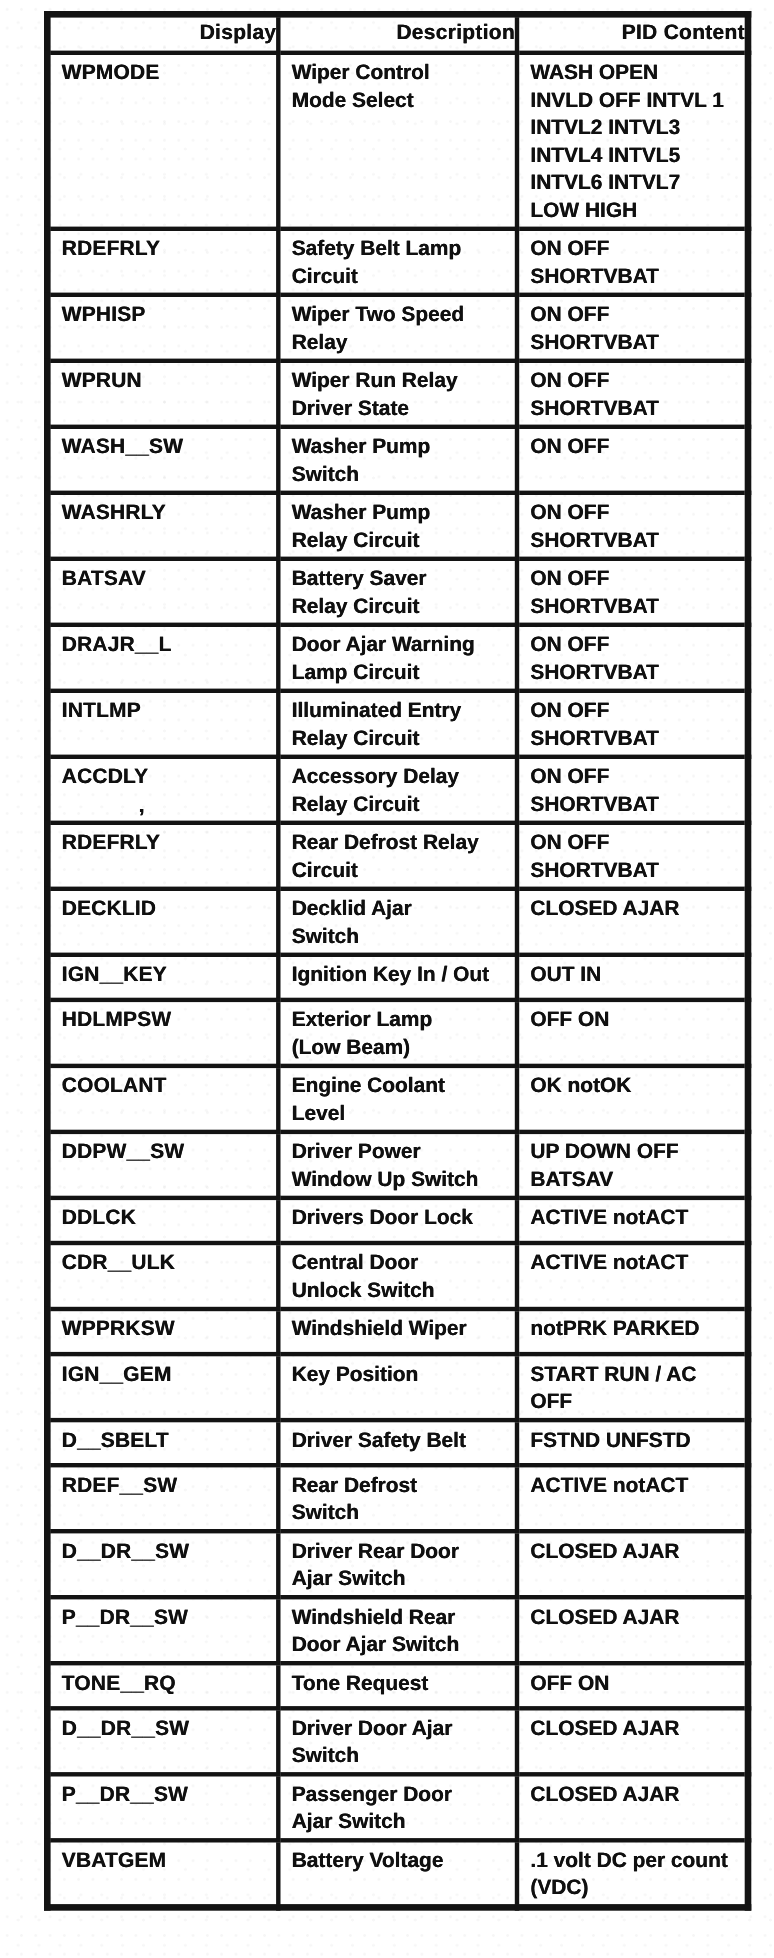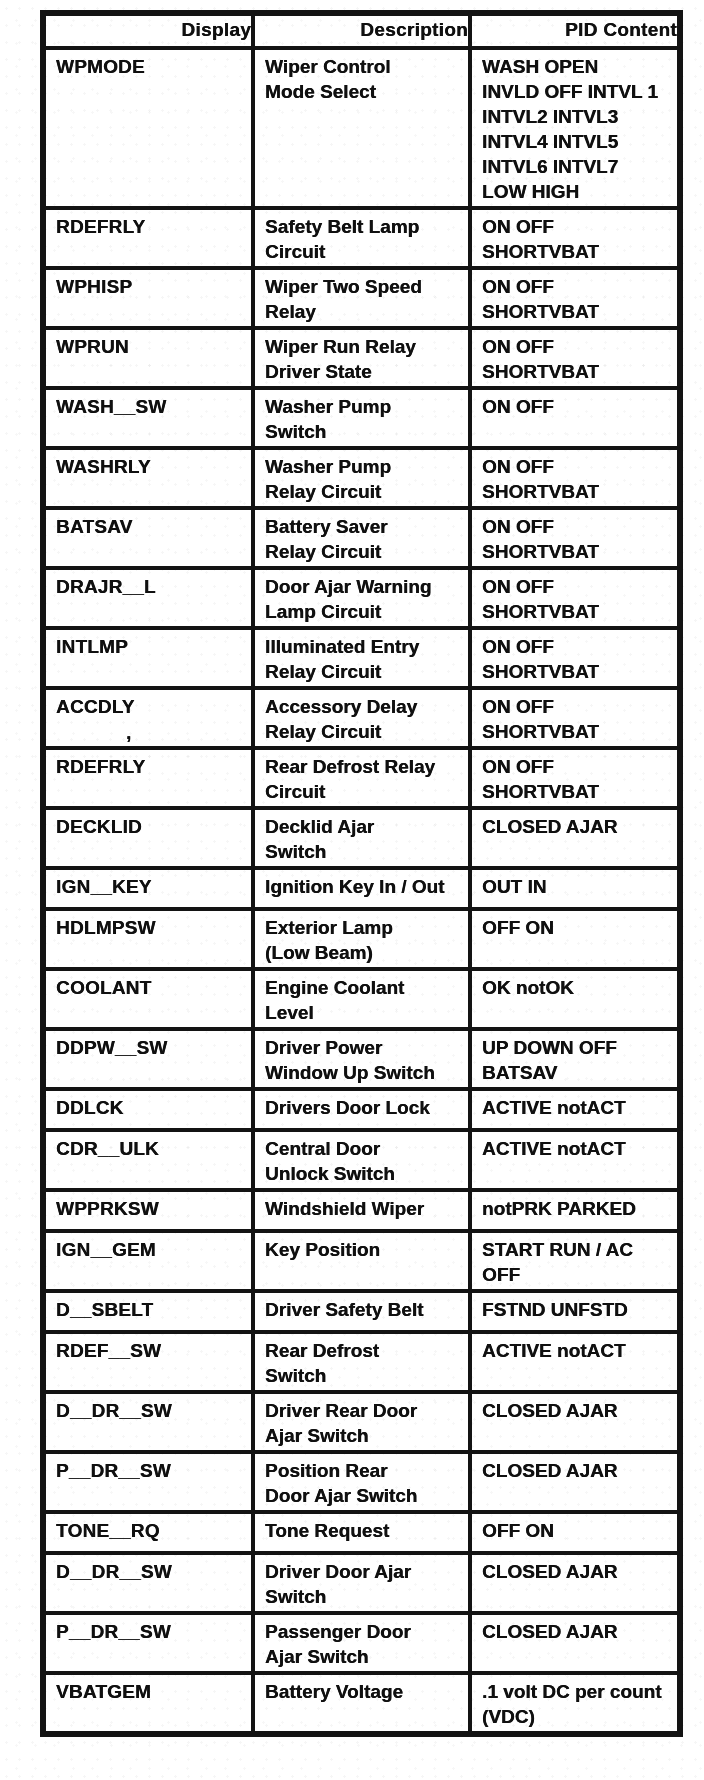--- a/index.html
+++ b/index.html
@@ -315,21 +315,21 @@
             <div class="line">Driver Rear Door</div>
             <div class="line">Ajar Switch</div>
           </td>
           <td>
             <div class="line">CLOSED AJAR</div>
           </td>
         </tr>
         <tr>
           <td><span class="display-code">P__DR__SW</span></td>
           <td>
-            <div class="line">Position Rear</div>
+            <div class="line">Windshield Rear</div>
             <div class="line">Door Ajar Switch</div>
           </td>
           <td>
             <div class="line">CLOSED AJAR</div>
           </td>
         </tr>
         <tr class="single">
           <td><span class="display-code">TONE__RQ</span></td>
           <td>
             <div class="line">Tone Request</div>

